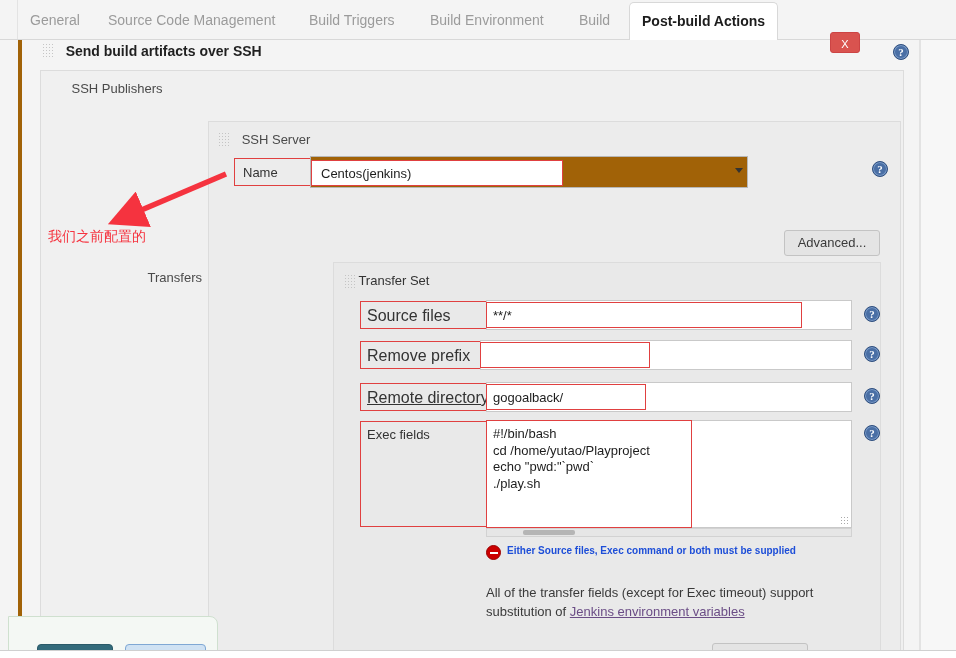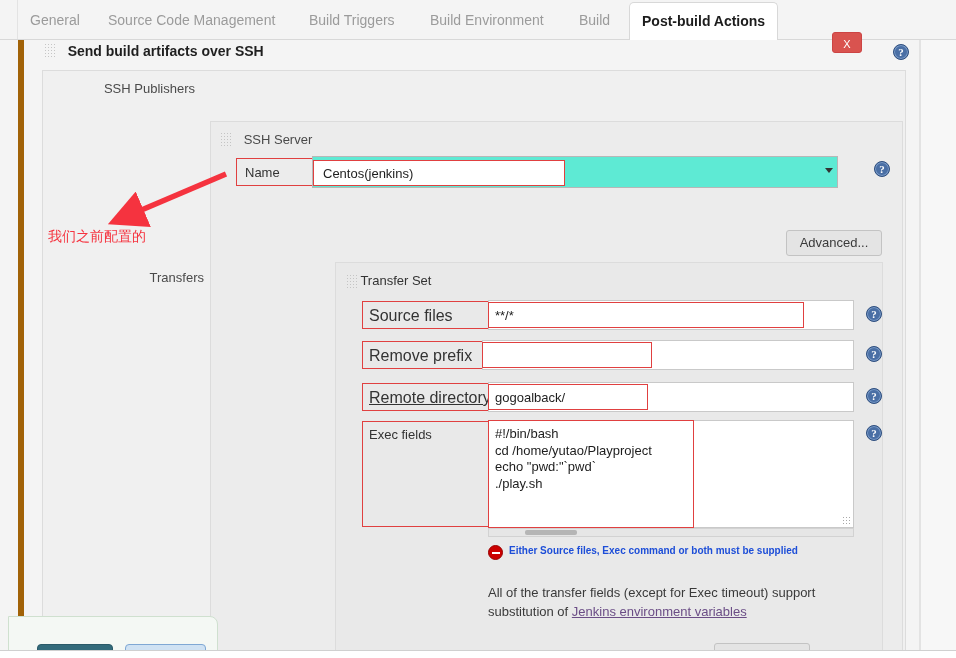--- a/index.html
+++ b/index.html
@@ -64,21 +64,21 @@
     position: absolute;
     left: 0; top: 40px;
     width: 956px; height: 618px;
     background: #f4f4f4;
   }
   .page-body {
     position: absolute;
     left: 18px; top: 0;
     width: 902px; height: 618px;
     background: #f4f4f4;
-    border-left: 6px solid #a16207;
+    border-left: 4px solid #a16207;
     border-right: 1px solid #e3e3e3;
     box-sizing: border-box;
   }
   .right-gutter {
     position: absolute;
     left: 920px; top: 0;
     width: 36px; height: 618px;
     background: #f7f7f7;
     border-left: 1px solid #e3e3e3;
     box-sizing: border-box;
@@ -152,21 +152,21 @@
     width: 864px; height: 588px;
     background: #f0f0f0;
     border: 1px solid #dcdcdc;
     border-bottom: none;
     box-sizing: border-box;
   }
   .label-col {
     position: absolute;
     left: 0; top: 0;
     width: 164px;
-    text-align: right;
+    text-align: center;
     padding-top: 10px;
     padding-right: 12px;
     box-sizing: border-box;
     font-size: 13px;
     color: #4a4a4a;
   }
 
   
   .ssh-panel {
     position: absolute;
@@ -205,22 +205,22 @@
     box-sizing: border-box;
     font-size: 13px;
     color: #333;
     border: 1px solid #e04040;
     border-right: none;
     background: #ececec;
   }
   .select-wrap {
     position: absolute;
     left: 76px; top: -2px;
-    width: 526px; height: 32px;
-    background: #5eead4;
+    width: 438px; height: 32px;
+    background: #a16207;
     border: 1px solid #b7b7b7;
     box-sizing: border-box;
   }
   .select-value {
     position: absolute;
     left: 0; top: 3px;
     width: 252px; height: 26px;
     line-height: 26px;
     padding-left: 9px;
     box-sizing: border-box;

